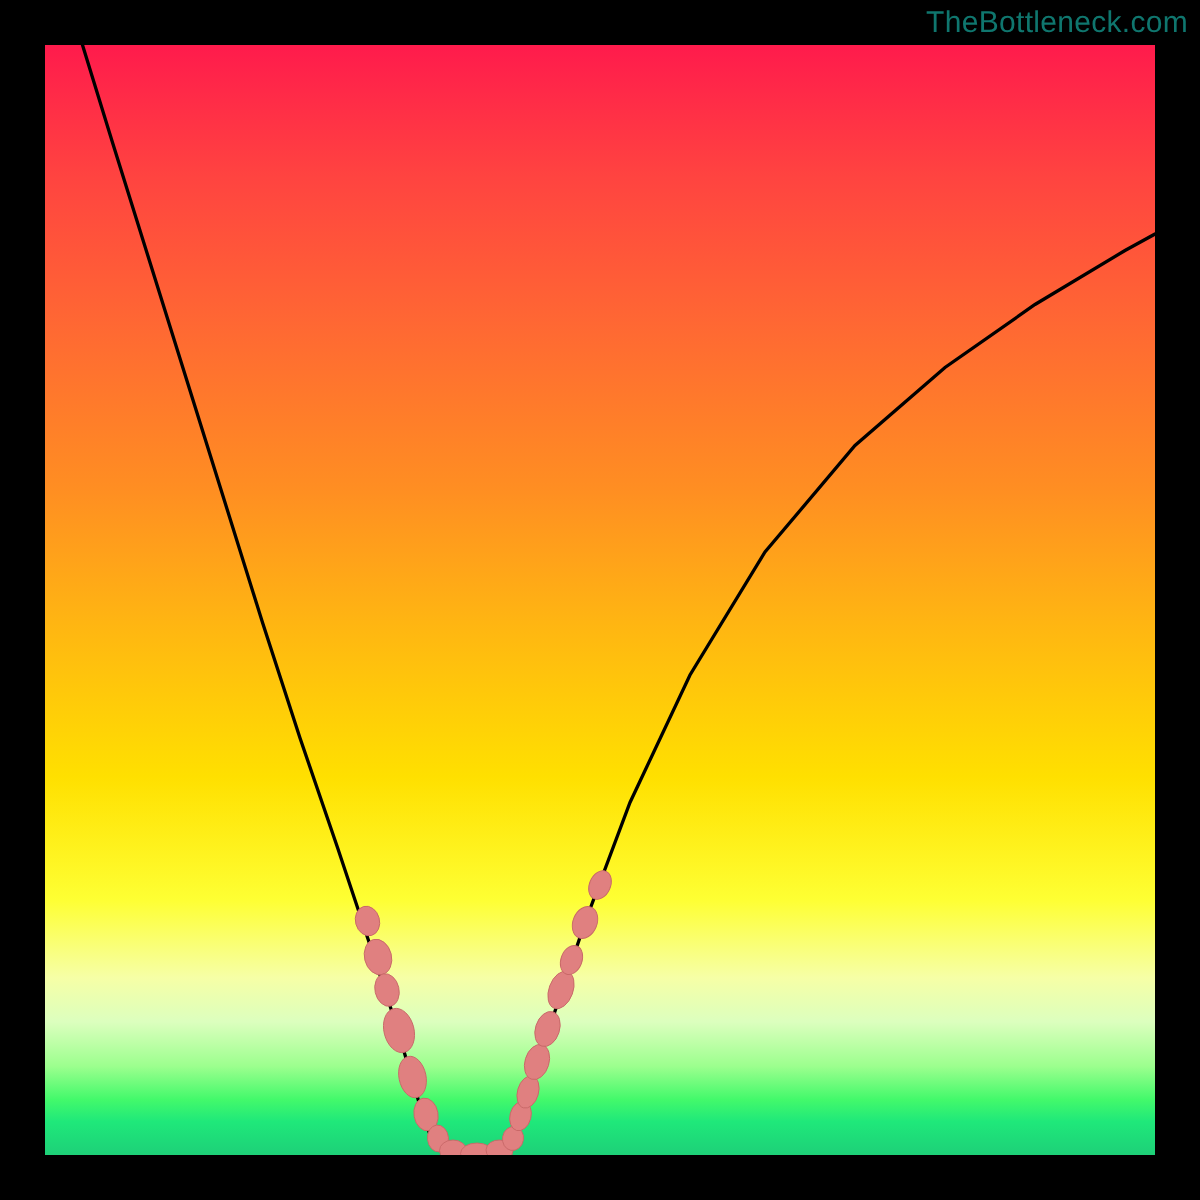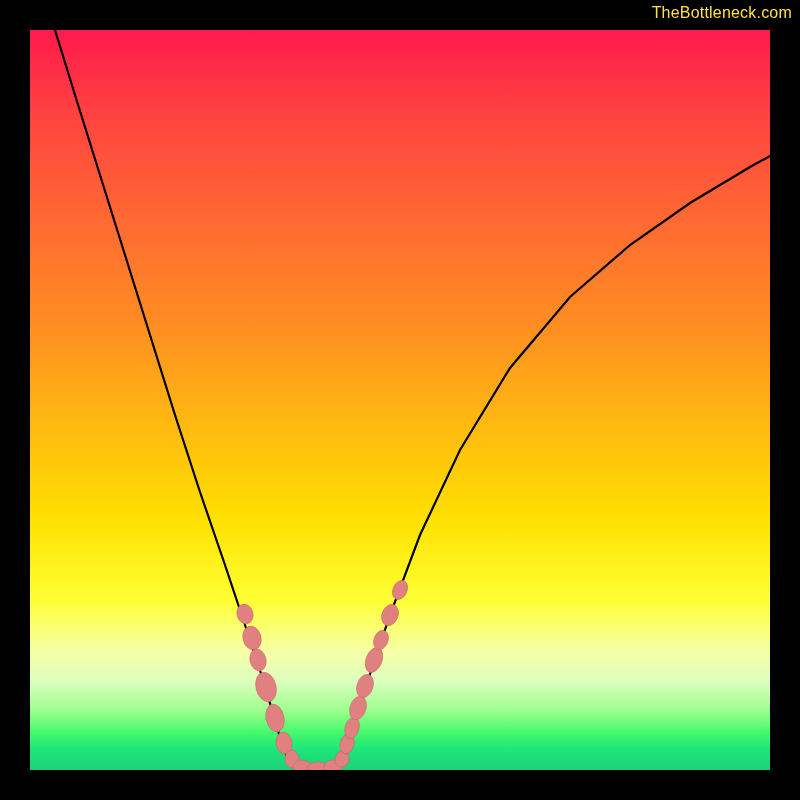--- a/index.html
+++ b/index.html
@@ -40,22 +40,22 @@
       #1fe87a 97%,
       #1edc79 98.5%,
       #1ed078 100%
     );
   }
   .watermark {
     position: absolute;
     top: 4px;
     right: 8px;
     font-family: Arial, Helvetica, sans-serif;
-    font-size: 16px;
-    color: #fde047;
+    font-size: 20px;
+    color: #0f766e;
     letter-spacing: 0.2px;
     user-select: none;
   }
   svg {
     position: absolute;
     left: 0;
     top: 0;
   }
 </style>
 </head>

